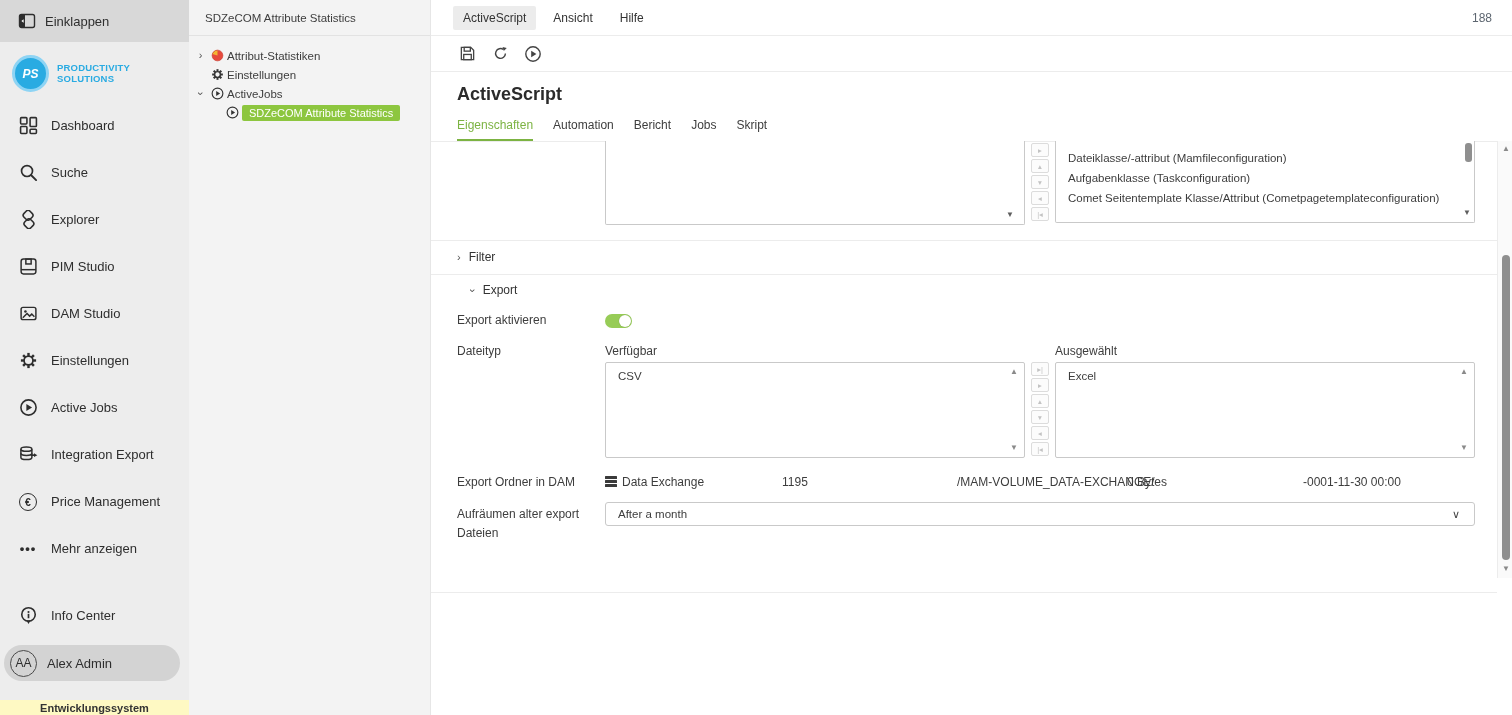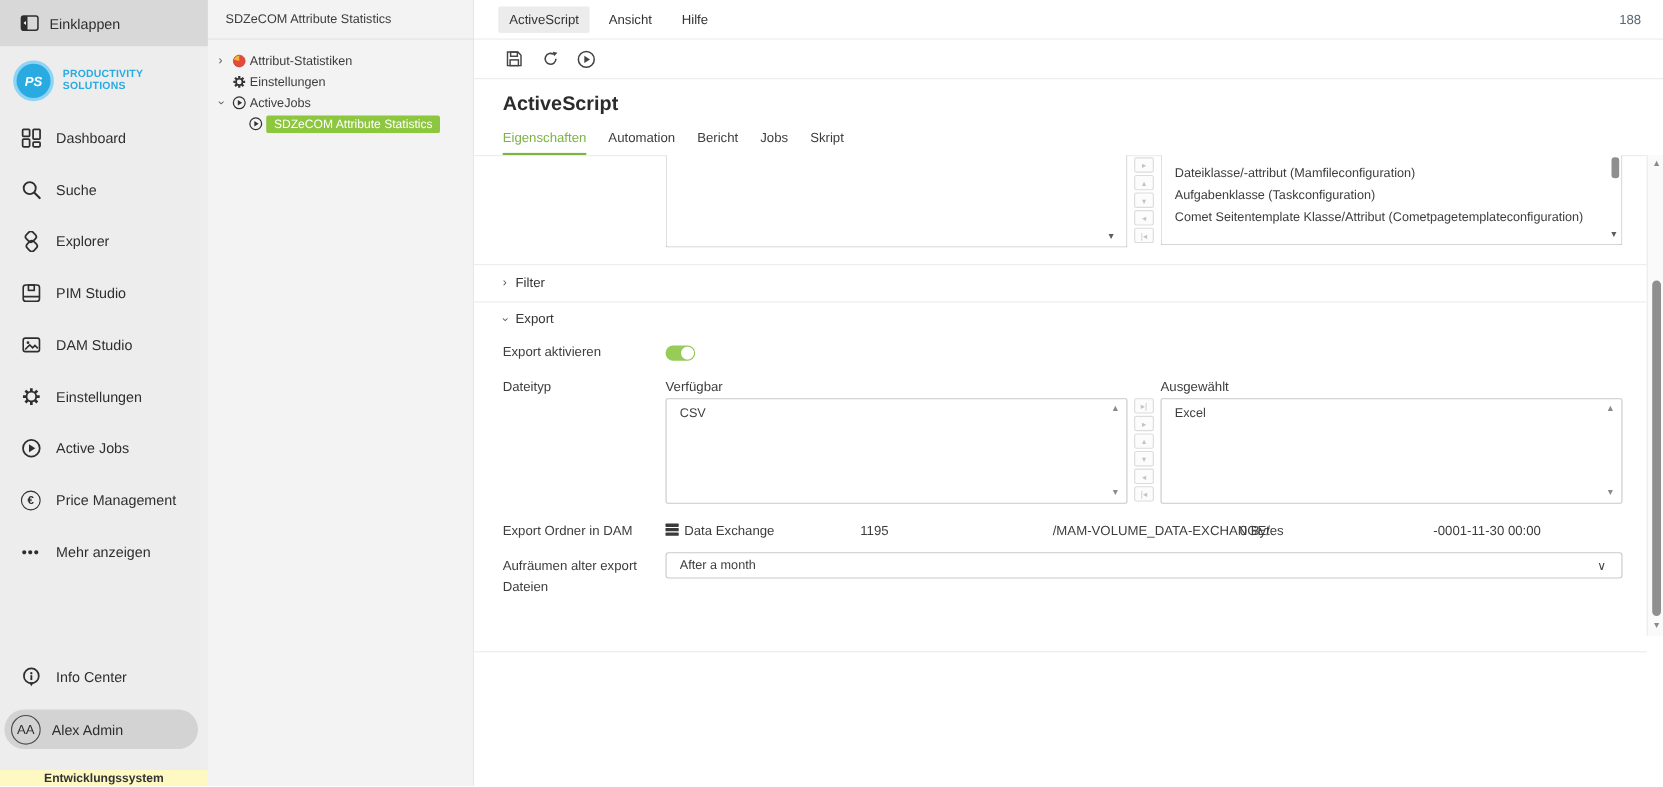--- a/index.html
+++ b/index.html
@@ -166,20 +166,32 @@
         <span>Einstellungen</span>
       </div>
       <div class="nav-item">
         <span class="ic">
             <svg width="19" height="19" viewBox="0 0 18 18">
               <circle cx="9" cy="9" r="7.2" fill="none" stroke="#2e2e2e" stroke-width="1.5"></circle>
               <polygon points="7,5.6 12.4,9 7,12.4" fill="#2e2e2e"></polygon>
             </svg>
           </span>
         <span>Active Jobs</span>
+      </div>
+      <div class="nav-item">
+        <span class="ic">
+            <svg width="19" height="19" viewBox="0 0 18 18" fill="none" stroke="#2e2e2e" stroke-width="1.4">
+              <ellipse cx="7" cy="4" rx="5.2" ry="2"></ellipse>
+              <path d="M1.8,4 V11.8 A5.2,2 0 0 0 12.2,11.8 V4"></path>
+              <path d="M1.8,7.9 A5.2,2 0 0 0 12.2,7.9"></path>
+              <line x1="11" y1="9.6" x2="15" y2="9.6" stroke-width="1.6"></line>
+              <polygon points="14.2,7.8 17.4,9.6 14.2,11.4" fill="#2e2e2e" stroke="none"></polygon>
+            </svg>
+          </span>
+        <span>Integration Export</span>
       </div>
       <div class="nav-item">
         <span class="ic">
             <span class="euro-badge">€</span>
           </span>
         <span>Price Management</span>
       </div>
       <div class="nav-item">
         <span class="ic">
             <span class="dots">•••</span>
@@ -328,21 +340,21 @@
 
     <div class="hline" style="top:240px"></div>
 
     <div class="sec-head" style="left:26px; top:250px;">
       <span class="chev">›</span>
       <span>Filter</span>
     </div>
 
     <div class="hline" style="top:274px"></div>
 
-    <div class="sec-head" style="left:26px; top:283px;">
+    <div class="sec-head" style="left:40px; top:283px;">
       <span class="chev down">›</span>
       <span>Export</span>
     </div>
 
     <div class="flabel" style="left:26px; top:313px;">Export aktivieren</div>
     <div class="toggle" style="left:174px; top:314px;">
         <span class="knob"></span>
       </div>
 
     <div class="flabel" style="left:26px; top:344px;">Dateityp</div>

